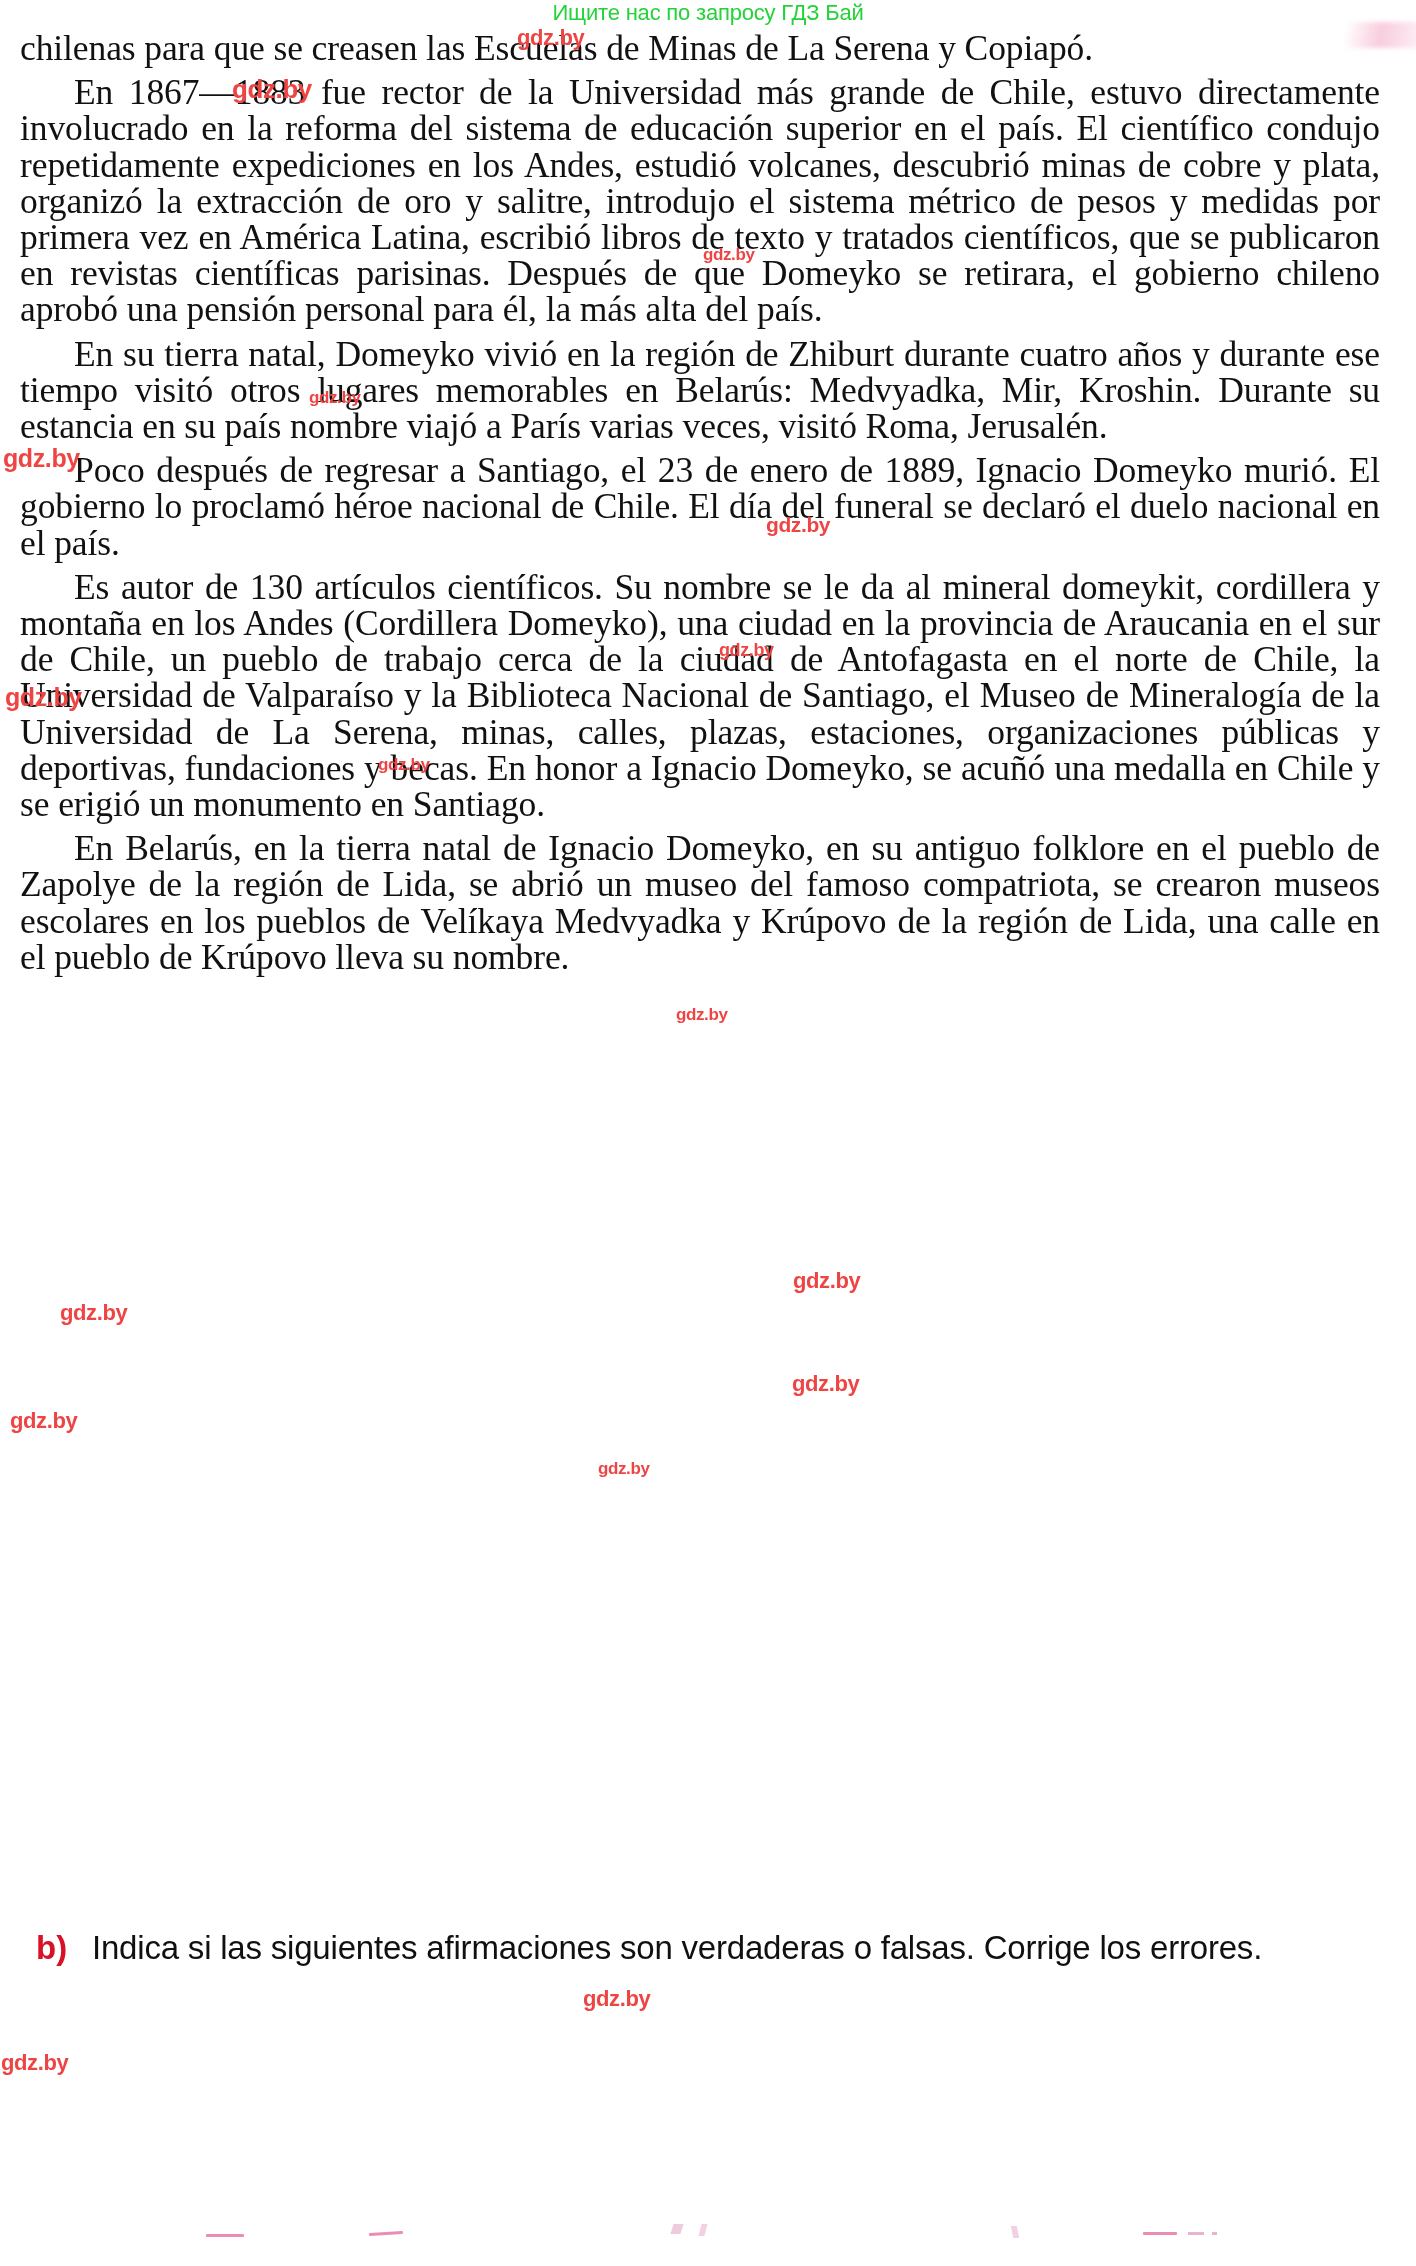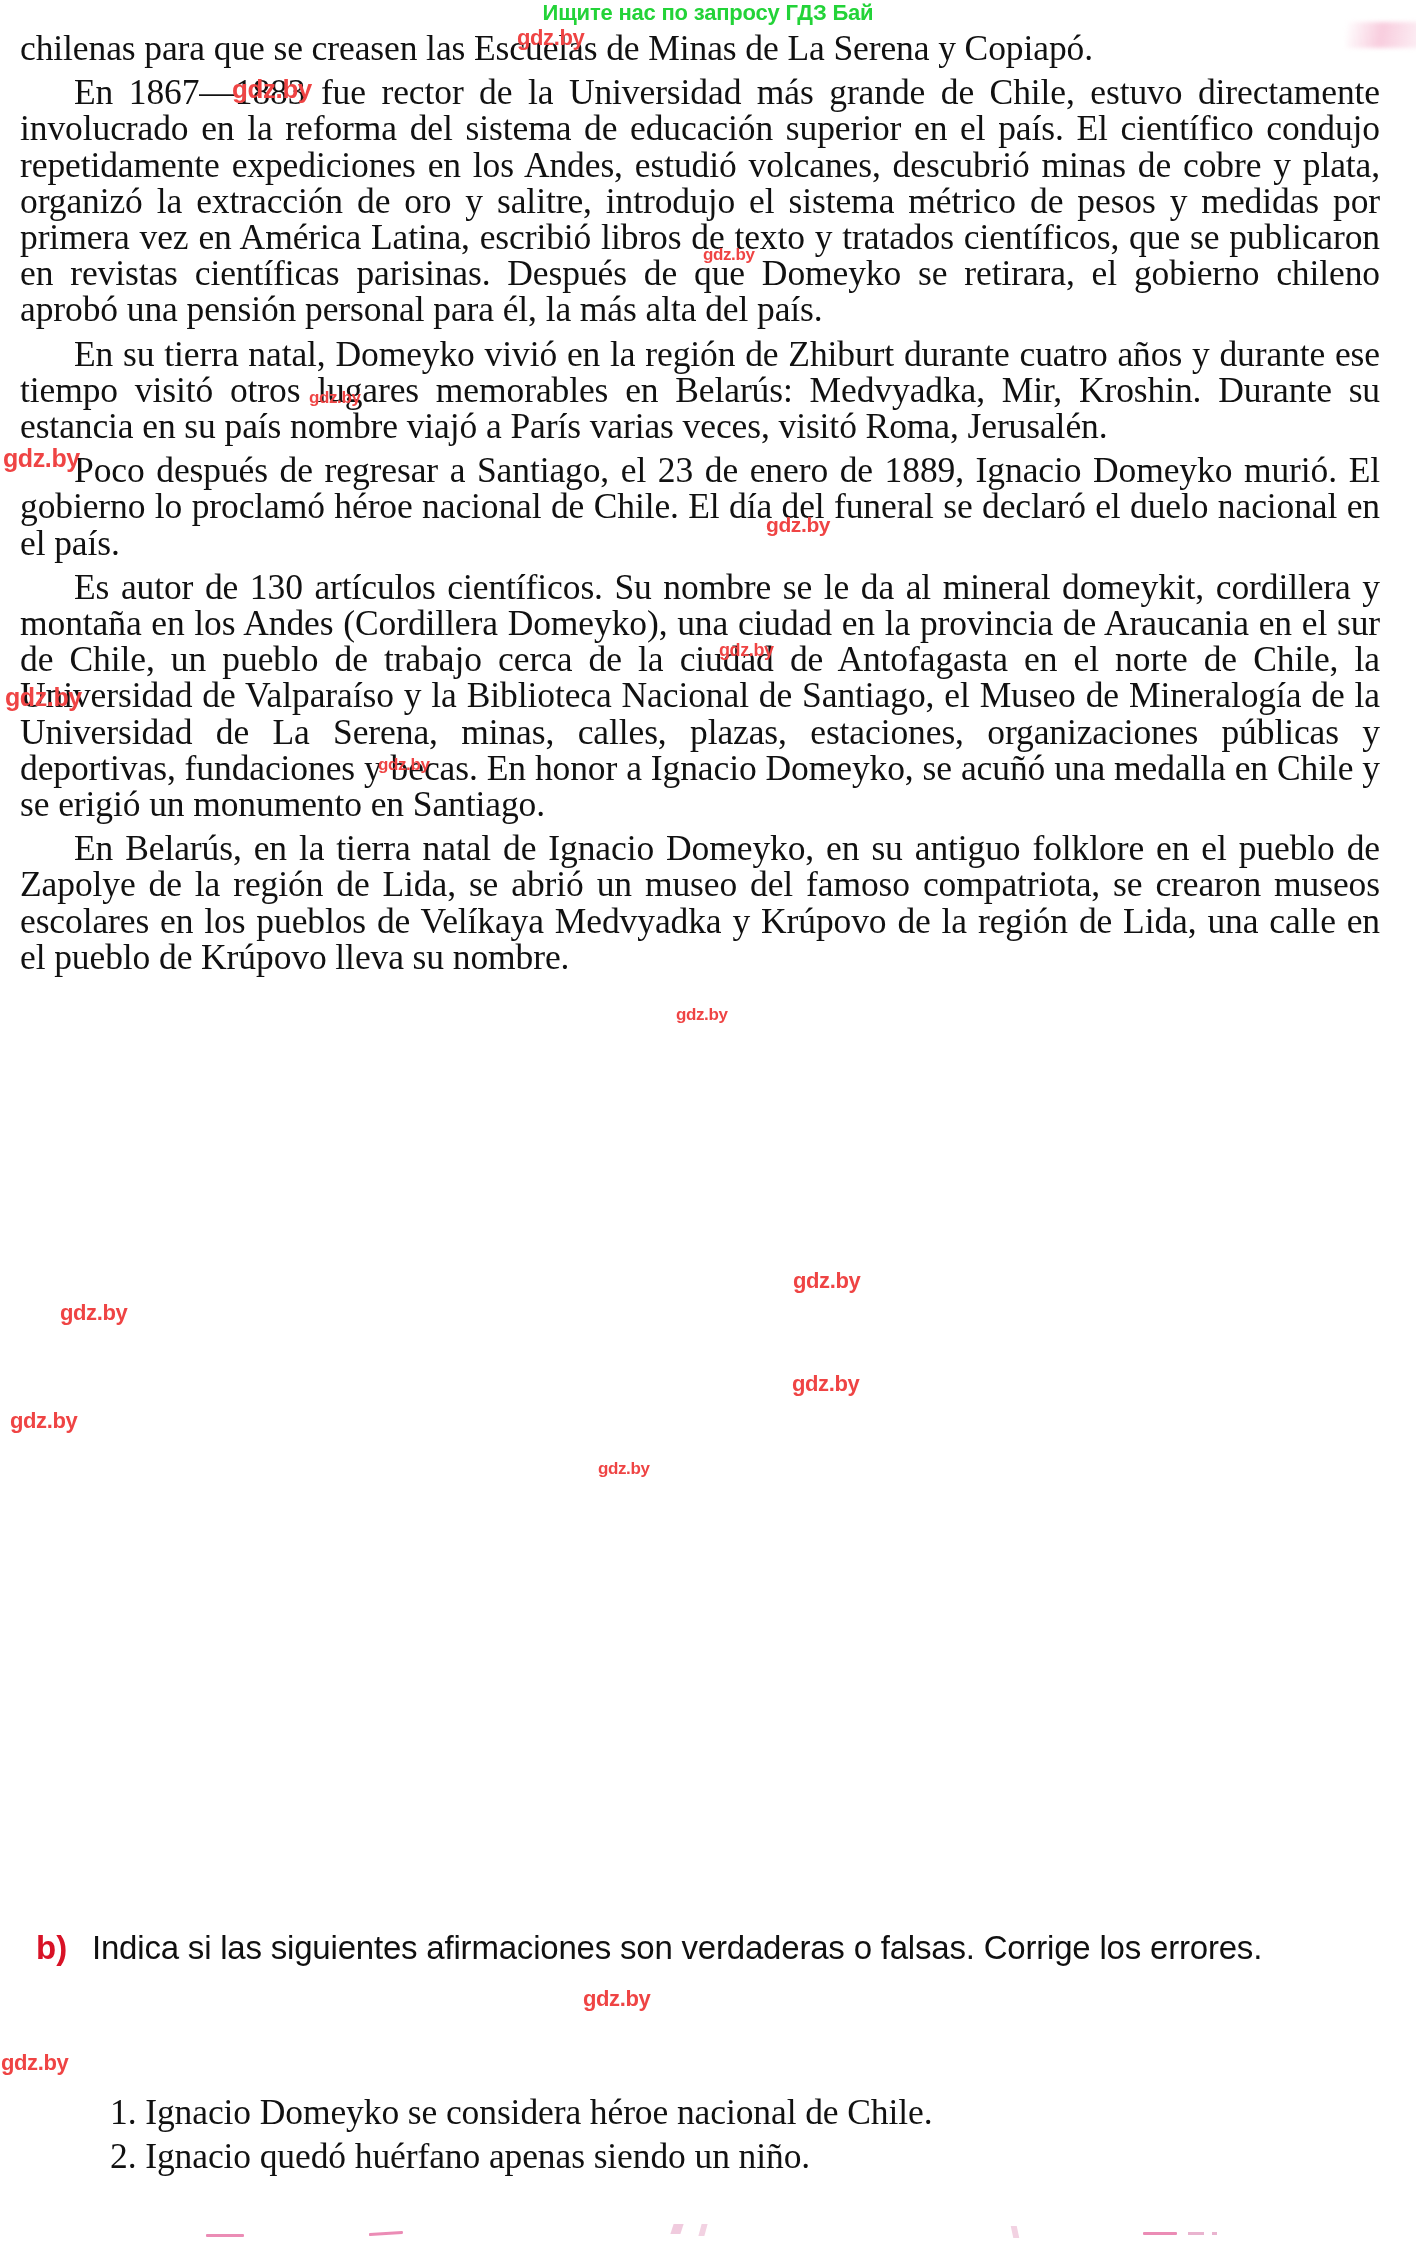--- a/index.html
+++ b/index.html
@@ -18,21 +18,21 @@
 
   
   #promo-header {
     position: absolute;
     top: 0px;
     left: 0;
     width: 1416px;
     text-align: center;
     color: #23d338;
     font-family: "Liberation Sans", sans-serif;
-    font-weight: bold;
+    font-weight: normal;
     font-size: 22px;
     letter-spacing: -0.2px;
     white-space: nowrap;
   }
 
   
   #pink-smudge {
     position: absolute;
     top: 22px;
     left: 1346px;
@@ -169,24 +169,20 @@
     <p class="para indent">En Belarús, en la tierra natal de Ignacio  Domeyko, en su antiguo folklore en el pueblo de Zapolye de la región de Lida, se abrió un museo del famoso compatriota, se crearon museos escolares en los pueblos de Velíkaya Medvyadka y Krúpovo de la región de Lida, una calle en el pueblo de Krúpovo lleva su nombre.</p>
   </div>
 
   <div id="exercise">
     <div id="ex-row">
       <div id="ex-letter">b)</div>
       <div id="ex-text">Indica si las siguientes afirmaciones son verdaderas o falsas. Corrige los errores.</div>
     </div>
   </div>
 
-  <div id="statements">
-    <div class="stmt">1. Ignacio Domeyko se considera héroe nacional de Chile.</div>
-    <div class="stmt">2. Ignacio quedó huérfano apenas siendo un niño.</div>
-  </div>
 
   <div id="wm-layer">
       <div class="wm" style="left: 517px; top: 25px; font-size: 22px; opacity: 1;">gdz.by</div>
       <div class="wm" style="left: 232px; top: 74px; font-size: 26px; opacity: 1;">gdz.by</div>
       <div class="wm" style="left: 703px; top: 245px; font-size: 17px; opacity: 1;">gdz.by</div>
       <div class="wm" style="left: 309px; top: 388px; font-size: 17px; opacity: 1;">gdz.by</div>
       <div class="wm" style="left: 3px; top: 444px; font-size: 25px; opacity: 1;">gdz.by</div>
       <div class="wm" style="left: 766px; top: 513px; font-size: 21px; opacity: 1;">gdz.by</div>
       <div class="wm" style="left: 719px; top: 640px; font-size: 18px; opacity: 1;">gdz.by</div>
       <div class="wm" style="left: 5px; top: 683px; font-size: 25px; opacity: 1;">gdz.by</div>

